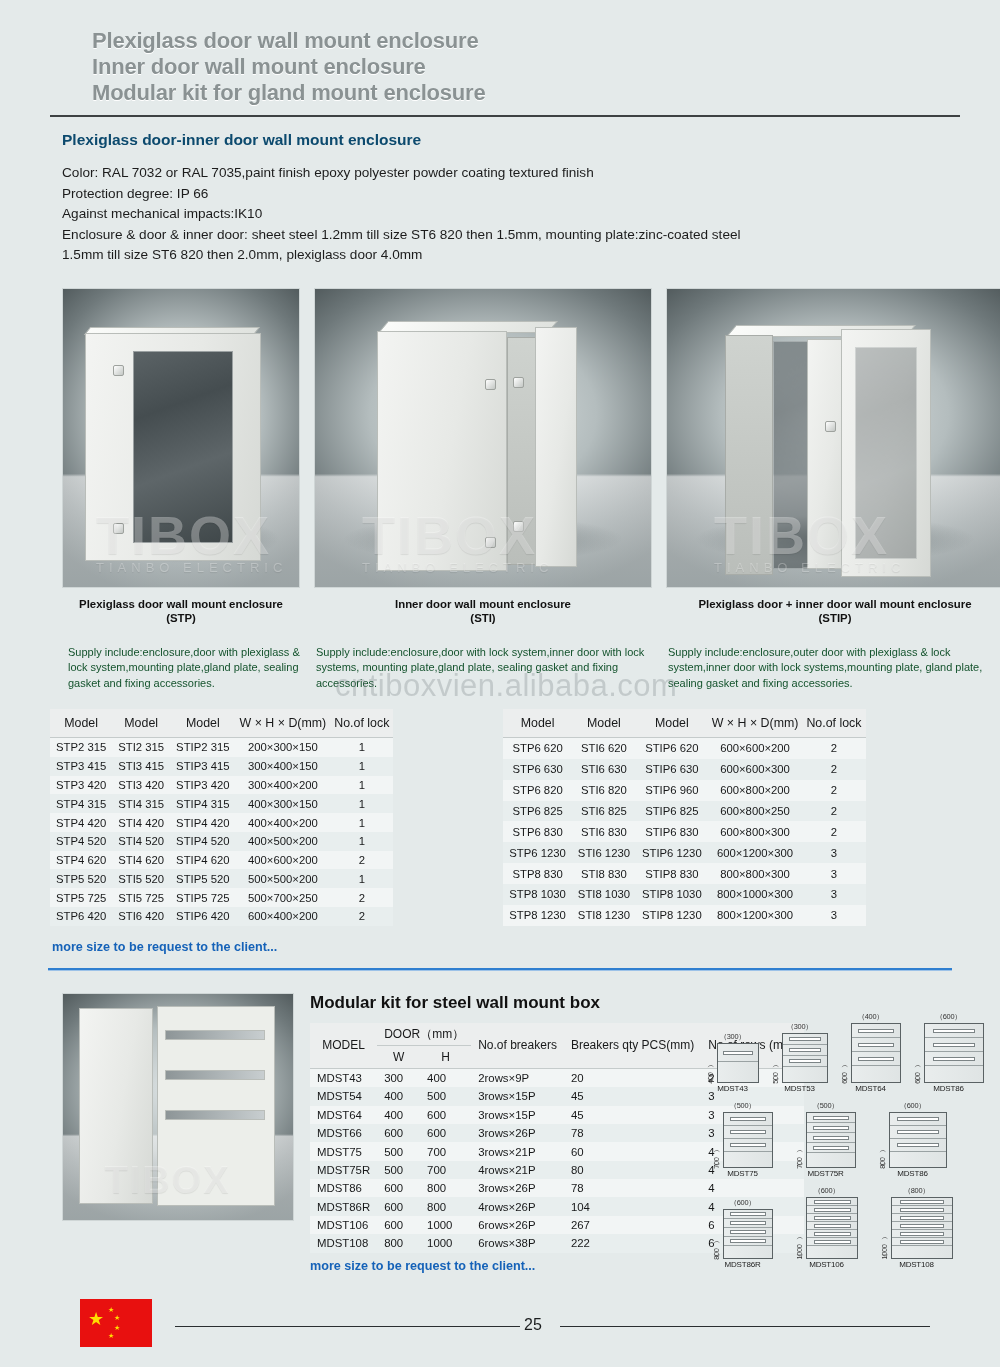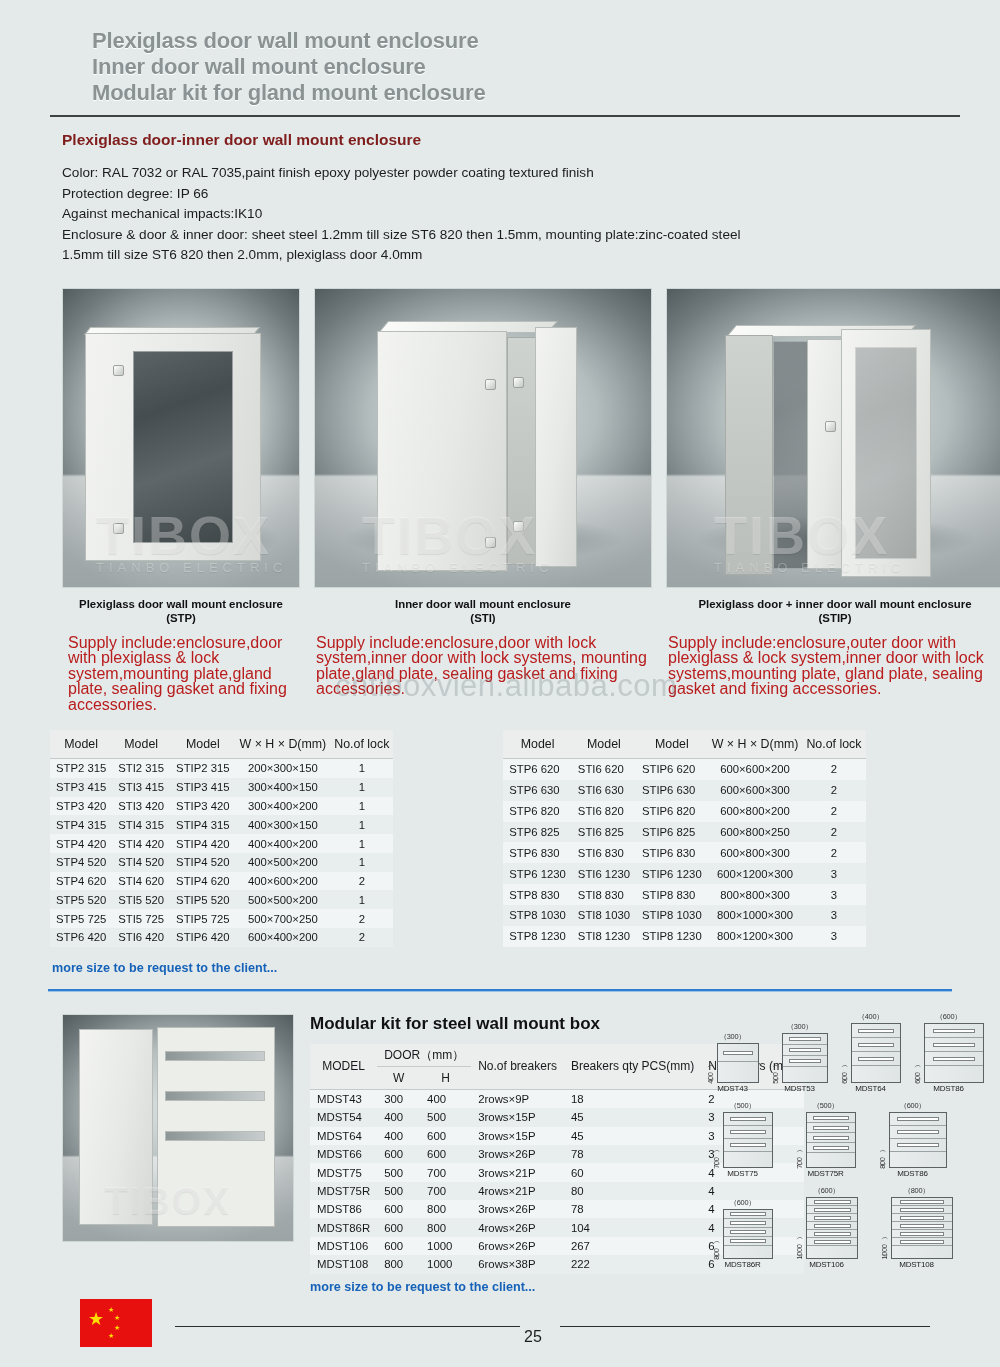--- a/index.html
+++ b/index.html
@@ -20,21 +20,21 @@
     line-height: 26px;
     text-shadow: 0 1px 0 #fff;
   }
   .header-rule {
     margin: 9px 40px 0 50px;
     border-top: 2px solid #3d4243;
   }
   
   .intro { padding: 14px 0 0 62px; }
   .intro h2 {
-    font-size: 15.5px; font-weight: bold; color: #7f1d1d;
+    font-size: 15.5px; font-weight: bold; color: #0c4a6e;
     margin-bottom: 14px;
   }
   .intro p {
     font-size: 13.6px; color: #1c1c1c; line-height: 20.5px;
   }
   
   .products { display: flex; margin: 22px 0 0 0; padding: 0 28px 0 62px; gap: 14px; }
   .product { position: relative; }
   .prod-photo {
     position: relative; overflow: hidden;
@@ -96,21 +96,21 @@
     font-size: 31px; color: rgba(120,130,132,0.30);
     letter-spacing: 0.5px; white-space: nowrap; pointer-events: none;
   }
   
   .caption { padding-top: 9px; }
   .caption .cap-title {
     font-size: 11.4px; font-weight: bold; color: #111;
     text-align: center; line-height: 14px;
   }
   .caption .cap-body {
-    font-size: 16px; color: #b91c1c; line-height: 15.5px; margin-top: 10px;
+    font-size: 11px; color: #14532d; line-height: 15.5px; margin-top: 20px;
   }
   .p1 .cap-body { padding-left: 6px; }
   .p2 .cap-body { padding-left: 2px; }
   .p3 .cap-body { padding-left: 2px; }
   
   .tables-row { display: flex; margin-top: 18px; padding: 0 20px 0 50px; gap: 110px; }
   table.spec {
     border-collapse: collapse;
     background: #fff;
     font-size: 11.3px; color: #18191a;
@@ -122,21 +122,21 @@
     padding: 7px 4px;
     border-bottom: 1px solid #c5cbcb;
     white-space: nowrap;
   }
   table.spec td {
     padding: 3.4px 6px;
     white-space: nowrap;
   }
   table.spec tr:nth-child(odd) td { background: #f2f5f5; }
   table.spec tr:nth-child(even) td { background: #e8eeee; }
-  table.spec td.model { text-align: left; }
+  table.spec td.model { text-align: center; }
   table.spec td.dim, table.spec td.lock { text-align: center; }
   .more-size {
     color: #1562b8; font-weight: bold; font-size: 12.6px;
     padding: 14px 0 0 52px;
   }
   .blue-rule {
     margin: 14px 48px 0 48px;
     border-top: 2px solid #2f7fd0;
     border-bottom: 1px solid #9cc2e8;
     height: 3px;
@@ -201,21 +201,21 @@
   .flag .star-big {
     position: absolute; left: 8px; top: 11px; color: #ffde00; font-size: 18px; line-height: 18px;
   }
   .flag .star-s { position: absolute; color: #ffde00; font-size: 7px; line-height: 7px; }
   .foot-line {
     position: absolute; bottom: 28px; height: 1px; background: #2a2f31;
   }
   .foot-line.left { left: 175px; width: 345px; }
   .foot-line.right { left: 560px; width: 370px; }
   .page-num {
-    position: absolute; bottom: 9px; left: 524px;
+    position: absolute; bottom: 21px; left: 524px;
     font-size: 16px; color: #1b1e1f;
   }
 </style>
 </head>
 <body>
 
 <div class="page-header">
   <div class="hline">Plexiglass door wall mount enclosure</div>
   <div class="hline">Inner door wall mount enclosure</div>
   <div class="hline">Modular kit for gland mount enclosure</div>
@@ -423,21 +423,21 @@
         <tr>
           <td class="model">STP6 630</td>
           <td class="model">STI6 630</td>
           <td class="model">STIP6 630</td>
           <td class="dim">600×600×300</td>
           <td class="lock">2</td>
         </tr>
         <tr>
           <td class="model">STP6 820</td>
           <td class="model">STI6 820</td>
-          <td class="model">STIP6 820</td>
+          <td class="model">STIP6 960</td>
           <td class="dim">600×800×200</td>
           <td class="lock">2</td>
         </tr>
         <tr>
           <td class="model">STP6 825</td>
           <td class="model">STI6 825</td>
           <td class="model">STIP6 825</td>
           <td class="dim">600×800×250</td>
           <td class="lock">2</td>
         </tr>
@@ -513,21 +513,21 @@
           <th>W</th>
           <th>H</th>
         </tr>
       </thead>
       <tbody>
           <tr>
             <td class="model">MDST43</td>
             <td>300</td>
             <td>400</td>
             <td>2rows×9P</td>
-            <td>18</td>
+            <td>20</td>
             <td>2</td>
           </tr>
           <tr>
             <td class="model">MDST54</td>
             <td>400</td>
             <td>500</td>
             <td>3rows×15P</td>
             <td>45</td>
             <td>3</td>
           </tr>

